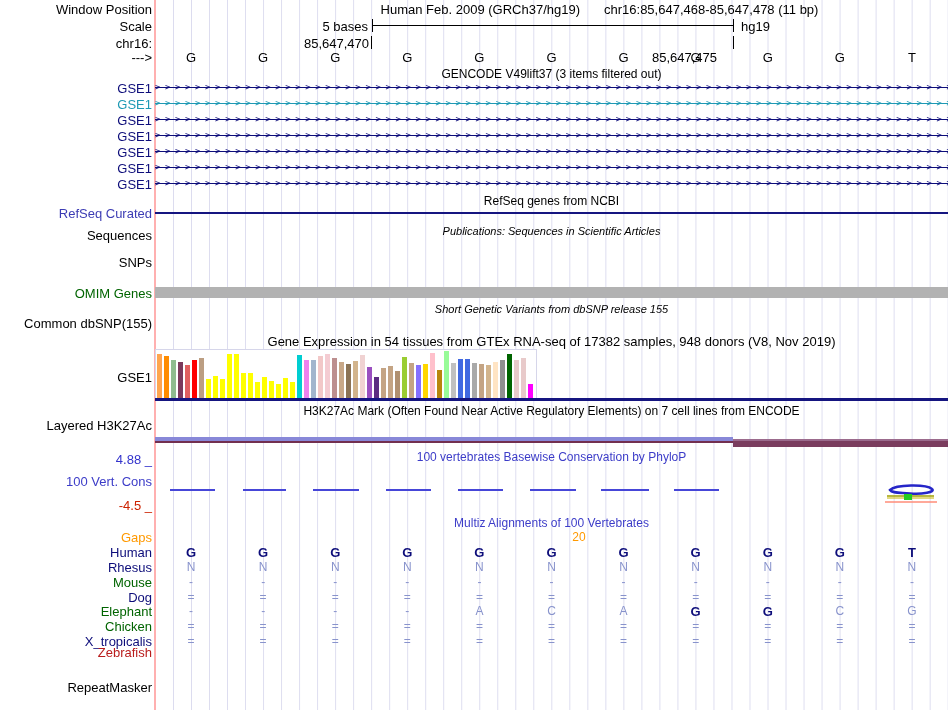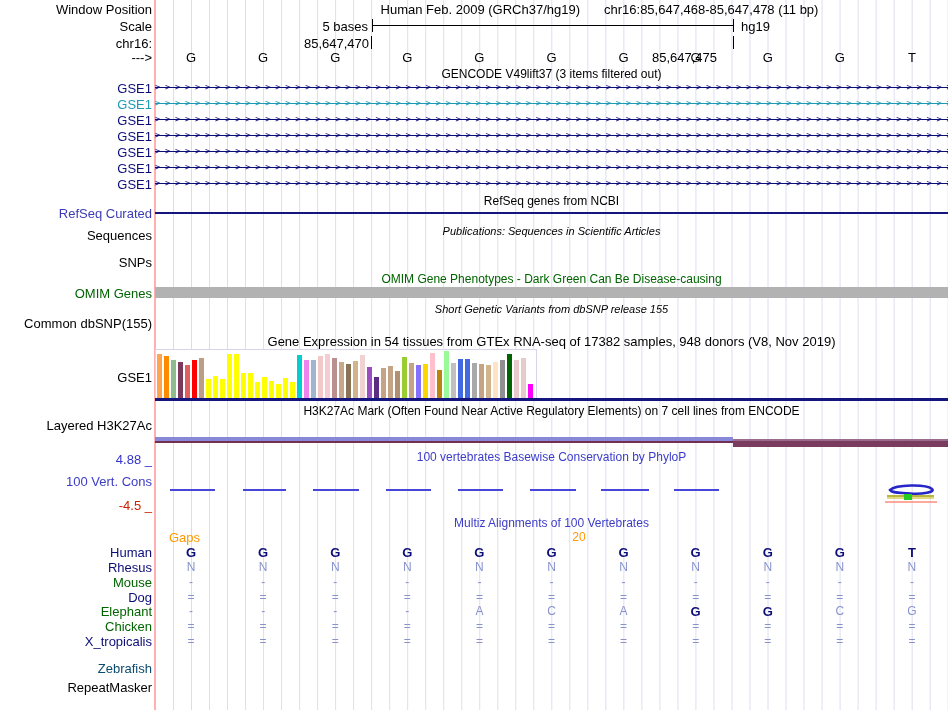--- a/index.html
+++ b/index.html
@@ -60,21 +60,20 @@
   <div class="ctitle" style="top:67px;font-size:12px">GENCODE V49lift37 (3 items filtered out)</div>
 
   <div class="ctitle" style="top:194px">RefSeq genes from NCBI</div>
   <div class="abs" style="left:155px;top:212px;width:793px;height:2px;background:#151580"></div>
   <div class="lbl" style="top:206px;color:#3c3cb4">RefSeq Curated</div>
 
   <div class="ctitle sm" style="top:225px">Publications: Sequences in Scientific Articles</div>
   <div class="lbl" style="top:228px">Sequences</div>
   <div class="lbl" style="top:255px">SNPs</div>
 
-  <div class="ctitle" style="top:272px;color:#006400">OMIM Gene Phenotypes - Dark Green Can Be Disease-causing</div>
   <div class="abs" style="left:155px;top:287px;width:793px;height:11px;background:#b2b2b2"></div>
   <div class="lbl" style="top:286px;color:#006400">OMIM Genes</div>
 
   <div class="ctitle sm" style="top:303px">Short Genetic Variants from dbSNP release 155</div>
   <div class="lbl" style="top:316px">Common dbSNP(155)</div>
 
   <div class="ctitle" style="top:334px;font-size:13px">Gene Expression in 54 tissues from GTEx RNA-seq of 17382 samples, 948 donors (V8, Nov 2019)</div>
   <div class="gtex-box"></div>
   <div class="lbl" style="top:370px">GSE1</div>
   <div class="abs" style="left:155px;top:398px;width:793px;height:3px;background:#151580"></div>
@@ -184,21 +183,21 @@
     <div class="abs" style="left: 733px; top: 439px; width: 215px; height: 2px; background: rgb(155, 107, 141);"></div>
     <div class="abs" style="left: 733px; top: 441px; width: 215px; height: 6px; background: rgb(122, 60, 94);"></div>
     <div class="abs" style="left: 170px; top: 489px; width: 45px; height: 2px; background: rgb(70, 70, 216);"></div>
     <div class="abs" style="left: 243px; top: 489px; width: 43px; height: 2px; background: rgb(70, 70, 216);"></div>
     <div class="abs" style="left: 313px; top: 489px; width: 46px; height: 2px; background: rgb(70, 70, 216);"></div>
     <div class="abs" style="left: 386px; top: 489px; width: 45px; height: 2px; background: rgb(70, 70, 216);"></div>
     <div class="abs" style="left: 458px; top: 489px; width: 45px; height: 2px; background: rgb(70, 70, 216);"></div>
     <div class="abs" style="left: 530px; top: 489px; width: 46px; height: 2px; background: rgb(70, 70, 216);"></div>
     <div class="abs" style="left: 601px; top: 489px; width: 48px; height: 2px; background: rgb(70, 70, 216);"></div>
     <div class="abs" style="left: 674px; top: 489px; width: 45px; height: 2px; background: rgb(70, 70, 216);"></div>
-    <div class="lbl" style="top: 530px; color: rgb(255, 153, 0); padding-left: 48px;">Gaps</div>
+    <div class="lbl" style="top: 530px; color: rgb(255, 153, 0);">Gaps</div>
     <div class="lbl" style="top: 545px; color: rgb(13, 13, 122);">Human</div>
     <div class="mzval dark" style="left: 181.045px; top: 545px;">G</div>
     <div class="mzval dark" style="left: 253.136px; top: 545px;">G</div>
     <div class="mzval dark" style="left: 325.227px; top: 545px;">G</div>
     <div class="mzval dark" style="left: 397.318px; top: 545px;">G</div>
     <div class="mzval dark" style="left: 469.409px; top: 545px;">G</div>
     <div class="mzval dark" style="left: 541.5px; top: 545px;">G</div>
     <div class="mzval dark" style="left: 613.591px; top: 545px;">G</div>
     <div class="mzval dark" style="left: 685.682px; top: 545px;">G</div>
     <div class="mzval dark" style="left: 757.773px; top: 545px;">G</div>
@@ -269,14 +268,14 @@
     <div class="mzval light" style="left: 253.136px; top: 634px;">=</div>
     <div class="mzval light" style="left: 325.227px; top: 634px;">=</div>
     <div class="mzval light" style="left: 397.318px; top: 634px;">=</div>
     <div class="mzval light" style="left: 469.409px; top: 634px;">=</div>
     <div class="mzval light" style="left: 541.5px; top: 634px;">=</div>
     <div class="mzval light" style="left: 613.591px; top: 634px;">=</div>
     <div class="mzval light" style="left: 685.682px; top: 634px;">=</div>
     <div class="mzval light" style="left: 757.773px; top: 634px;">=</div>
     <div class="mzval light" style="left: 829.864px; top: 634px;">=</div>
     <div class="mzval light" style="left: 901.955px; top: 634px;">=</div>
-    <div class="lbl" style="top: 661px; color: #0c4a6e;">Zebrafish</div>
+    <div class="lbl" style="top: 645px; color: #b91c1c;">Zebrafish</div>
   </div>
 
 </body></html>

